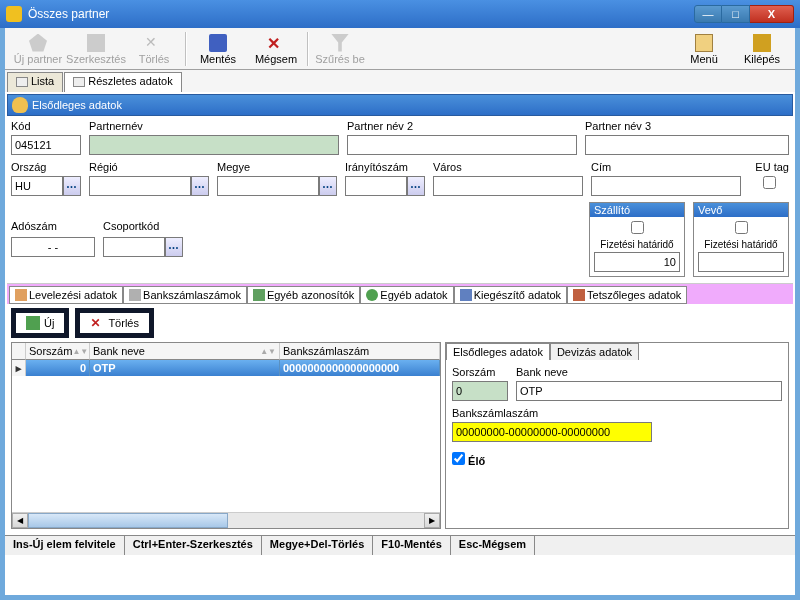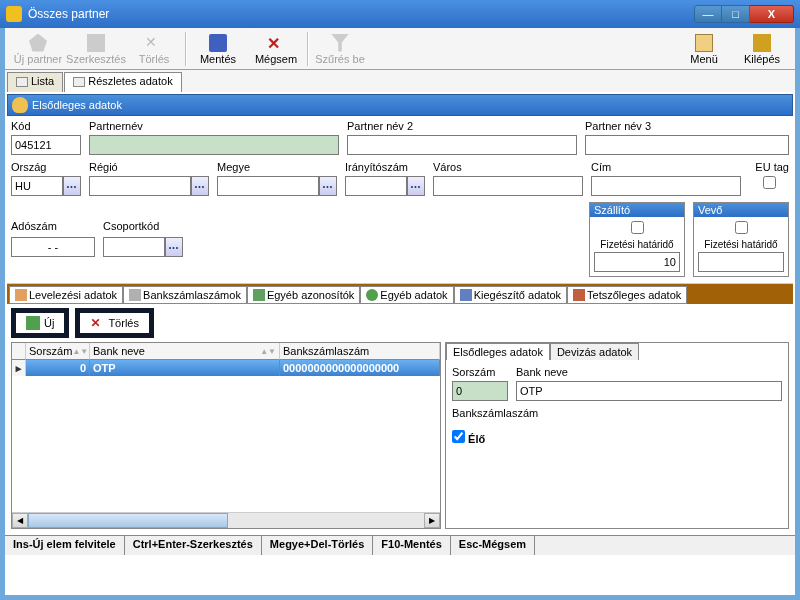--- a/index.html
+++ b/index.html
@@ -31,21 +31,21 @@
 .lbl { font-size: 11px; margin-bottom: 1px; }
 .inp { border: 1px solid #7a7a7a; padding: 2px 3px; height: 20px; background: #fff; }
 .inp.green { background: #c7e0c7; }
 .inp.yellow { background: #ffff00; }
 .lookup { display: flex; }
 .lookup-btn { width: 18px; height: 20px; background: linear-gradient(to bottom, #eef, #cce); border: 1px solid #7a7a7a; display: flex; align-items: center; justify-content: center; font-size: 7px; color: #004080; letter-spacing: 1px; }
 .group { border: 1px solid #888; padding: 0; }
 .group-hdr { background: linear-gradient(to bottom, #4a90da, #2d6ec7); color: white; padding: 1px 4px; font-size: 11px; }
 .group-body { padding: 4px; text-align: center; }
 .subtext { font-size: 10px; margin-top: 3px; }
-.subtabs { display: flex; padding: 2px 2px 0; background: #a16207; border-top: 1px solid #ccc; }
+.subtabs { display: flex; padding: 2px 2px 0; background: #f0abfc; border-top: 1px solid #ccc; }
 .subtab { border: 1px solid #888; padding: 2px 5px; margin-right: 0; background: #fff; display: flex; align-items: center; gap: 2px; font-size: 10px; }
 .subtab-icon { width: 12px; height: 12px; }
 .action-row { padding: 4px; display: flex; gap: 6px; }
 .btn { border: 5px solid #0f172a; background: #fff; padding: 3px 10px; display: flex; align-items: center; gap: 4px; }
 .btn-icon { width: 14px; height: 14px; }
 .gridpanel { display: flex; padding: 0 4px 4px; gap: 4px; }
 .grid { border: 1px solid #888; }
 .grid-hdr { display: flex; background: #f5f5f5; }
 .gh-cell { border-right: 1px solid #ccc; border-bottom: 1px solid #888; padding: 2px 3px; font-size: 11px; display: flex; align-items: center; }
 .gh-sort { margin-left: auto; color: #aaa; font-size: 8px; }
@@ -316,20 +316,23 @@
                 <span class="lbl">Bank neve</span>
               </div>
       </div>
       <div class="row">
         <input class="inp green" style="width: 56px;" value="0">
         <input class="inp" style="flex: 1 1 0%;" value="OTP">
       </div>
       <div class="row" style="margin-top:6px">
               <span class="lbl">Bankszámlaszám</span>
             </div>
+      <div class="row">
+              <input class="inp yellow" style="width: 200px;" value="00000000-00000000-00000000">
+            </div>
       <div class="row" style="margin-top:10px">
               <label><input type="checkbox" checked="" style=""> <b>Élő</b></label>
             </div>
     </div>
   </div>
 </div>
 </div>
 
 <div class="statusbar">
   <div class="sb-item">Ins-Új elem felvitele</div>

